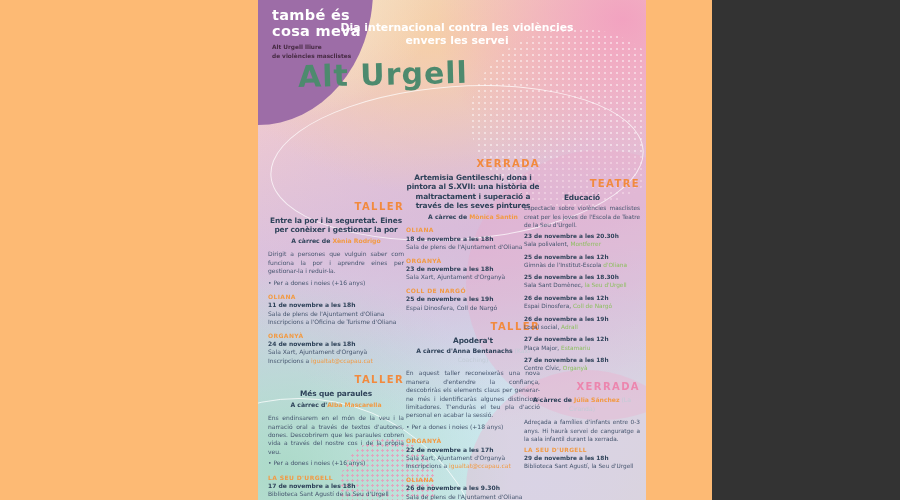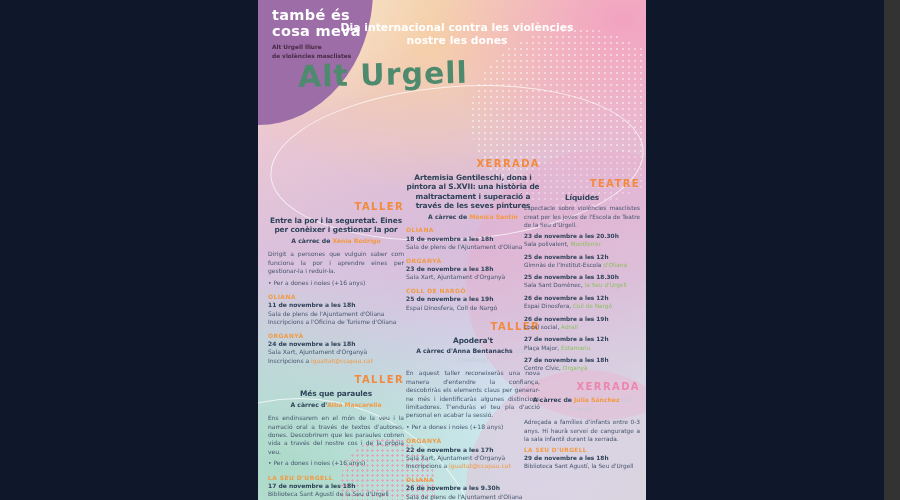--- a/index.html
+++ b/index.html
@@ -1,16 +1,16 @@
 <!DOCTYPE html>
 <html><head>
 <meta charset="utf-8">
 <style>
   html,body{margin:0;padding:0;background:#333;}
-  .canvas{position:relative;width:884px;height:500px;background:#0f172a;overflow:hidden;
+  .canvas{position:relative;width:712px;height:500px;background:#fdba74;overflow:hidden;
           font-family:"DejaVu Sans","Liberation Sans",sans-serif;}
   .poster{position:absolute;left:258px;top:0;width:388px;height:500px;overflow:hidden;
     background:
       radial-gradient(260px 230px at 94% 4%, rgba(242,160,192,.95), rgba(242,160,192,0) 72%),
       radial-gradient(220px 170px at 6% 0%, rgba(248,236,211,.95), rgba(248,236,211,0) 70%),
       radial-gradient(300px 220px at 45% 8%, rgba(247,206,160,.8), rgba(247,206,160,0) 70%),
       radial-gradient(330px 270px at 55% 46%, rgba(215,184,216,.65), rgba(215,184,216,0) 75%),
       radial-gradient(310px 270px at 6% 94%, rgba(168,216,197,.9), rgba(168,216,197,0) 75%),
       radial-gradient(350px 270px at 72% 97%, rgba(205,233,244,.95), rgba(205,233,244,0) 78%),
       linear-gradient(172deg,#f1dac2 0%,#ecc8d2 24%,#dcc2dd 46%,#d0d6e8 66%,#cfe7ea 82%,#cfeade 100%);
@@ -79,21 +79,21 @@
       <div class="badge-line">cosa meva</div>
       <div class="badge-sub">
         <div>Alt Urgell lliure</div>
         <div>de violències masclistes</div>
       </div>
     </div>
 
     <div class="hdr">
       <div class="subtitle">
         <div>Dia internacional contra les violències</div>
-        <div>nostre les dones</div>
+        <div>envers les servei</div>
       </div>
       <div class="region">Alt Urgell</div>
     </div>
 
     <div class="col col-left">
       <div class="blk">
         <div class="lbl">TALLER</div>
         <div class="ttl">Entre la por i la seguretat. Eines per conèixer i gestionar la por</div>
         <div class="carrec"><span>A càrrec de </span><span class="nm">Xènia Rodrigo</span></div>
         <div class="body">Dirigit a persones que vulguin saber com funciona la por i aprendre eines per gestionar-la i reduir-la.</div>
@@ -168,21 +168,21 @@
           <div>Sala de plens de l'Ajuntament d'Oliana</div>
           <div>Inscripcions a l'Oficina de Turisme d'Oliana</div>
         </div>
       </div>
 
     </div>
 
     <div class="col col-right">
       <div class="blk">
         <div class="lbl">TEATRE</div>
-        <div class="ttl">Líquides</div>
+        <div class="ttl">Educació</div>
         <div class="body">Espectacle sobre violències masclistes creat per les joves de l'Escola de Teatre de la Seu d'Urgell.</div>
         <div class="show">
           <div class="date">23 de novembre a les 20.30h</div>
           <div><span>Sala polivalent, </span><span class="green">Montferrer</span></div>
         </div>
         <div class="show">
           <div class="date">25 de novembre a les 12h</div>
           <div><span>Gimnàs de l'Institut-Escola </span><span class="green">d'Oliana</span></div>
         </div>
         <div class="show">

